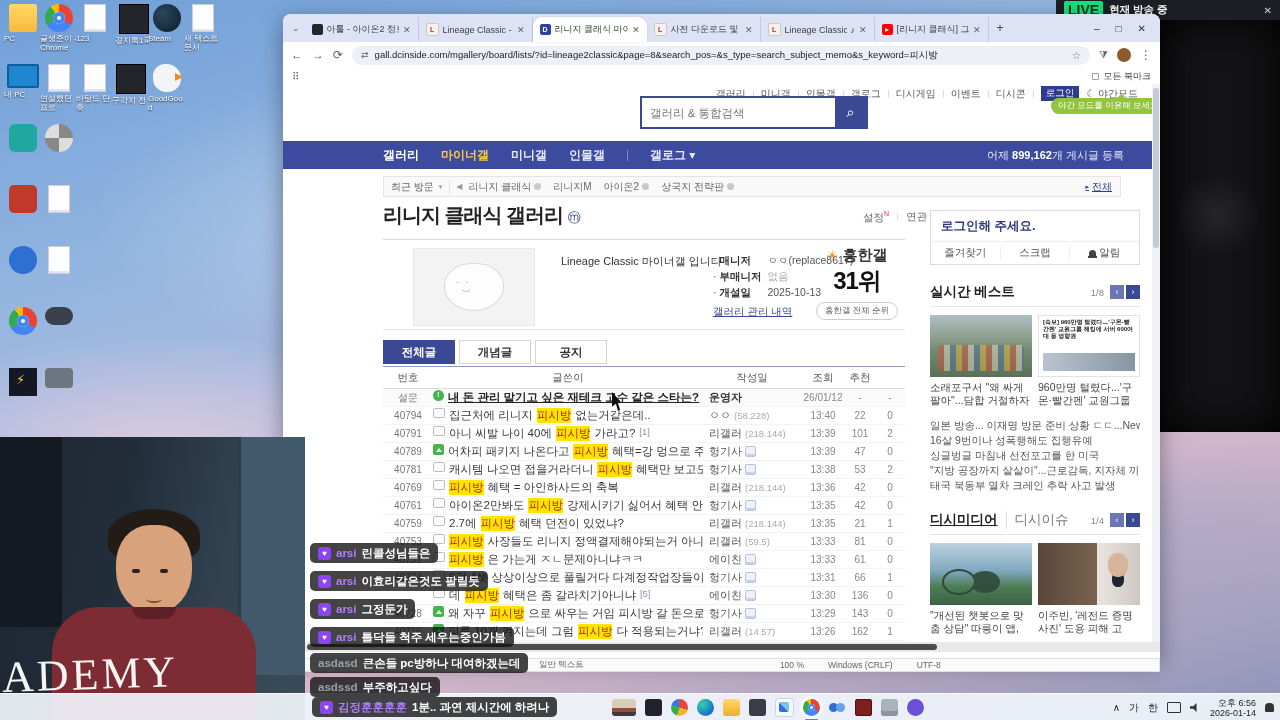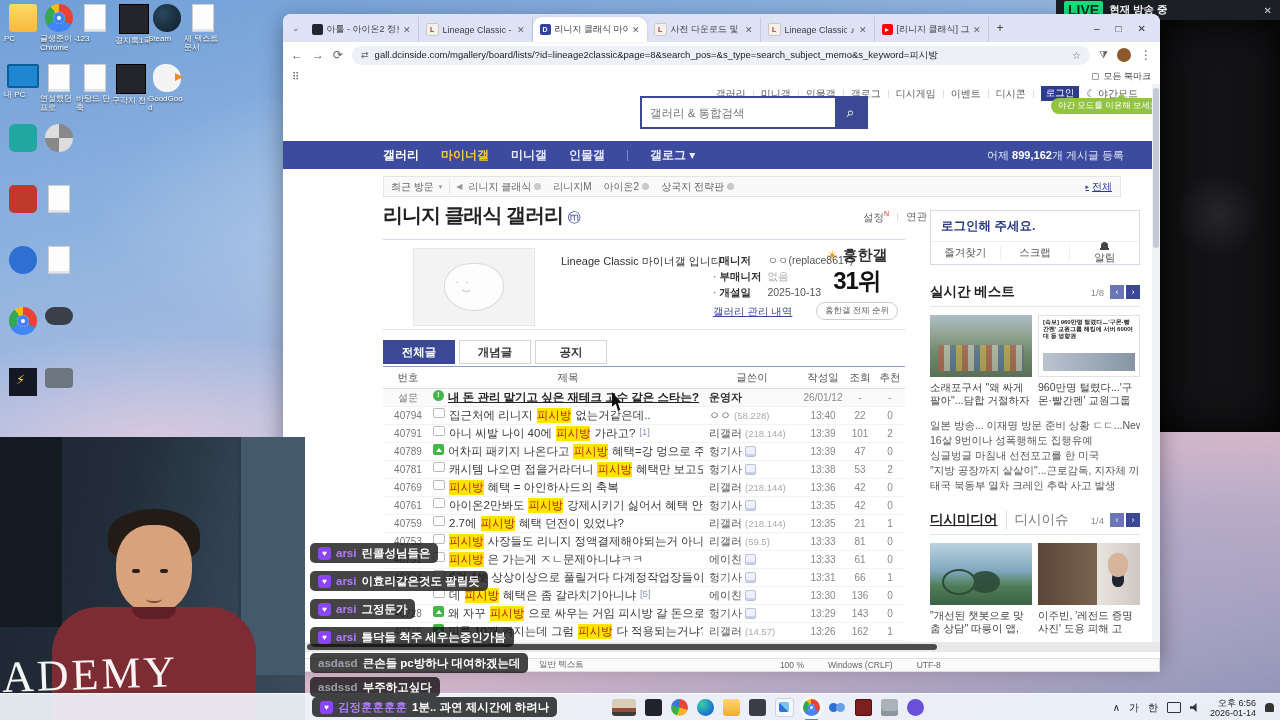--- a/index.html
+++ b/index.html
@@ -135,21 +135,21 @@
   .bauth .ip{color:#aaa;font-size:9.5px;}
   .bauth.admin{color:#333;font-weight:bold;}
   .glog{width:9px;height:9px;border:1px solid #b9c2dc;background:#eef1fb;border-radius:2px;box-shadow:inset 0 -2px 0 #c9d2ea;flex:none;}
   .bdate,.bview,.brec{text-align:center;font-size:10px;color:#888;}
   
   .sbar{position:absolute;left:647px;top:126px;width:210px;}
   .loginbox{border:1px solid #d8dbe6;background:#fff;}
   .loginbox .t{font-size:12.5px;font-weight:bold;color:#2b3a7e;padding:7px 10px 6px;}
   .loginbox .btns{display:flex;border-top:1px solid #eee;height:22px;align-items:center;font-size:10.5px;color:#555;}
   .loginbox .btns div{flex:1;text-align:center;border-right:1px solid #eee;display:flex;align-items:center;justify-content:center;gap:3px;}
-  .loginbox .btns div:last-child{border-right:none;flex-direction:column;}
+  .loginbox .btns div:last-child{border-right:none;}
   .bellic{width:7px;height:6px;background:#444;border-radius:4px 4px 0 0;position:relative;display:inline-block;}
   .bellic::after{content:"";position:absolute;left:-1px;bottom:-2px;width:9px;height:2px;background:#444;}
   .secthead{display:flex;align-items:center;margin-top:18px;border-bottom:1px solid #e5e5e5;padding-bottom:5px;}
   .secthead .tt{font-size:13.5px;font-weight:bold;color:#222;}
   .secthead .tt2{font-size:13.5px;color:#777;margin-left:8px;padding-left:8px;border-left:1px solid #ddd;}
   .secthead .pg{margin-left:auto;font-size:9.5px;color:#888;margin-right:4px;}
   .pgbtn{width:14px;height:14px;background:#3b4994;color:#fff;font-size:9px;display:flex;align-items:center;justify-content:center;margin-left:2px;}
   .pgbtn.prev{background:#6a76b5;}
   .cards{display:flex;gap:6px;margin-top:8px;}
   .card{width:102px;}
@@ -474,21 +474,20 @@
 
       <div class="boardtabs" id="boardtabs">
           <div class="btab on">전체글</div>
           <div class="btab">개념글</div>
           <div class="btab">공지</div>
         </div>
 
       <div class="btable">
         <div class="bhead" id="bhead">
             <div>번호</div>
-            <div>제목</div>
             <div>글쓴이</div>
             <div>작성일</div>
             <div>조회</div>
             <div>추천</div>
           </div>
         <div id="brows">
             <div class="brow notice">
               <div class="bno">설문</div>
               <div class="btitle">
                 <span class="pic survey"></span>

